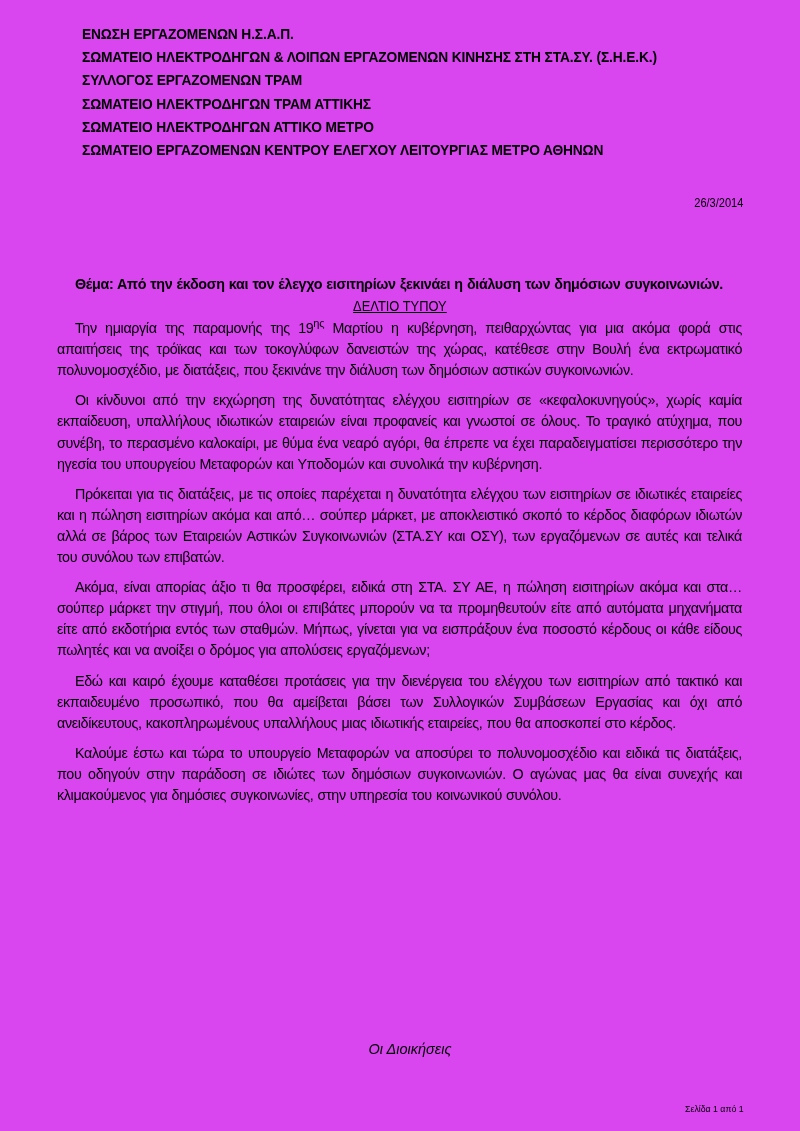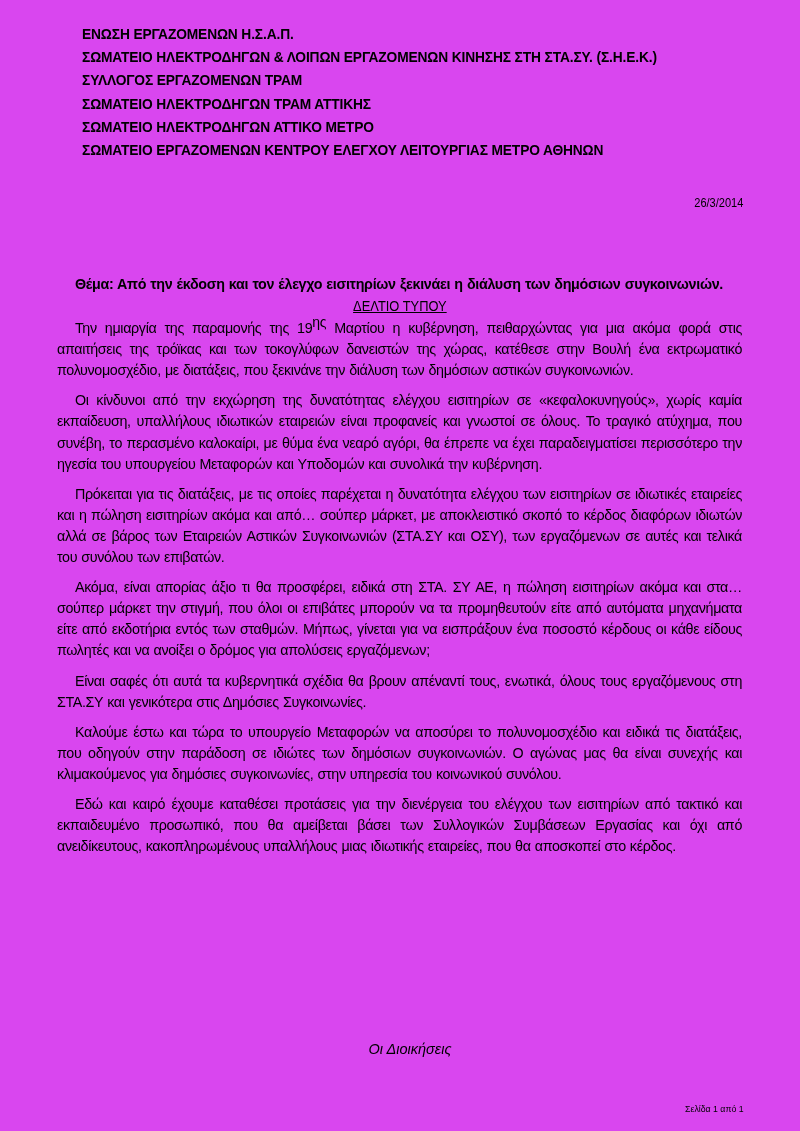--- a/index.html
+++ b/index.html
@@ -76,21 +76,21 @@
       text-indent: 18px;
       letter-spacing: -0.35px;
       word-spacing: 0.5px;
     }
     .body-text p.subject {
       font-weight: bold;
       margin-bottom: 23px;
       letter-spacing: -0.3px;
     }
     .body-text sup {
-      font-size: 14px;
+      font-size: 11px;
       line-height: 0;
       vertical-align: 6px;
     }
     .signature {
       position: absolute;
       left: 0;
       width: 800px;
       top: 1041px;
       text-align: center;
       font-style: italic;
@@ -125,22 +125,21 @@
   <div class="heading">
     <span>ΔΕΛΤΙΟ ΤΥΠΟΥ</span>
   </div>
 
   <div class="body-text">
     <p class="subject">Θέμα: Από την έκδοση και τον έλεγχο εισιτηρίων ξεκινάει η διάλυση των δημόσιων συγκοινωνιών.</p>
     <p><span>Την ημιαργία της παραμονής της 19</span><sup>ης</sup><span> Μαρτίου η κυβέρνηση, πειθαρχώντας για μια ακόμα φορά στις απαιτήσεις της τρόϊκας και των τοκογλύφων δανειστών της χώρας, κατέθεσε στην Βουλή ένα εκτρωματικό πολυνομοσχέδιο, με διατάξεις, που ξεκινάνε την διάλυση των δημόσιων αστικών συγκοινωνιών.</span></p>
     <p>Οι κίνδυνοι από την εκχώρηση της δυνατότητας ελέγχου εισιτηρίων σε «κεφαλοκυνηγούς», χωρίς καμία εκπαίδευση, υπαλλήλους ιδιωτικών εταιρειών είναι προφανείς και γνωστοί σε όλους. Το τραγικό ατύχημα, που συνέβη, το περασμένο καλοκαίρι, με θύμα ένα νεαρό αγόρι, θα έπρεπε να έχει παραδειγματίσει περισσότερο την ηγεσία του υπουργείου Μεταφορών και Υποδομών και συνολικά την κυβέρνηση.</p>
     <p>Πρόκειται για τις διατάξεις, με τις οποίες παρέχεται η δυνατότητα ελέγχου των εισιτηρίων σε ιδιωτικές εταιρείες και η πώληση εισιτηρίων ακόμα και από… σούπερ μάρκετ, με αποκλειστικό σκοπό το κέρδος διαφόρων ιδιωτών αλλά σε βάρος των Εταιρειών Αστικών Συγκοινωνιών (ΣΤΑ.ΣΥ και ΟΣΥ), των εργαζόμενων σε αυτές και τελικά του συνόλου των επιβατών.</p>
     <p>Ακόμα, είναι απορίας άξιο τι θα προσφέρει, ειδικά στη ΣΤΑ. ΣΥ ΑΕ, η πώληση εισιτηρίων ακόμα και στα… σούπερ μάρκετ την στιγμή, που όλοι οι επιβάτες μπορούν να τα προμηθευτούν είτε από αυτόματα μηχανήματα είτε από εκδοτήρια εντός των σταθμών. Μήπως, γίνεται για να εισπράξουν ένα ποσοστό κέρδους οι κάθε είδους πωλητές και να ανοίξει ο δρόμος για απολύσεις εργαζόμενων;</p>
-    <p>Είναι σαφές ότι αυτά τα κυβερνητικά σχέδια θα βρουν απέναντί τους, ενωτικά, όλους τους εργαζόμενους στη ΣΤΑ.ΣΥ και γενικότερα στις Δημόσιες Συγκοινωνίες.</p>
+    <p>Εδώ και καιρό έχουμε καταθέσει προτάσεις για την διενέργεια του ελέγχου των εισιτηρίων από τακτικό και εκπαιδευμένο προσωπικό, που θα αμείβεται βάσει των Συλλογικών Συμβάσεων Εργασίας και όχι από ανειδίκευτους, κακοπληρωμένους υπαλλήλους μιας ιδιωτικής εταιρείες, που θα αποσκοπεί στο κέρδος.</p>
     <p>Καλούμε έστω και τώρα το υπουργείο Μεταφορών να αποσύρει το πολυνομοσχέδιο και ειδικά τις διατάξεις, που οδηγούν στην παράδοση σε ιδιώτες των δημόσιων συγκοινωνιών. Ο αγώνας μας θα είναι συνεχής και κλιμακούμενος για δημόσιες συγκοινωνίες, στην υπηρεσία του κοινωνικού συνόλου.</p>
-    <p>Εδώ και καιρό έχουμε καταθέσει προτάσεις για την διενέργεια του ελέγχου των εισιτηρίων από τακτικό και εκπαιδευμένο προσωπικό, που θα αμείβεται βάσει των Συλλογικών Συμβάσεων Εργασίας και όχι από ανειδίκευτους, κακοπληρωμένους υπαλλήλους μιας ιδιωτικής εταιρείες, που θα αποσκοπεί στο κέρδος.</p>
   </div>
 
   <div class="signature">Οι Διοικήσεις</div>
 
   <div class="footer">Σελίδα 1 από 1</div>
 
 </div>
 
 </body></html>

